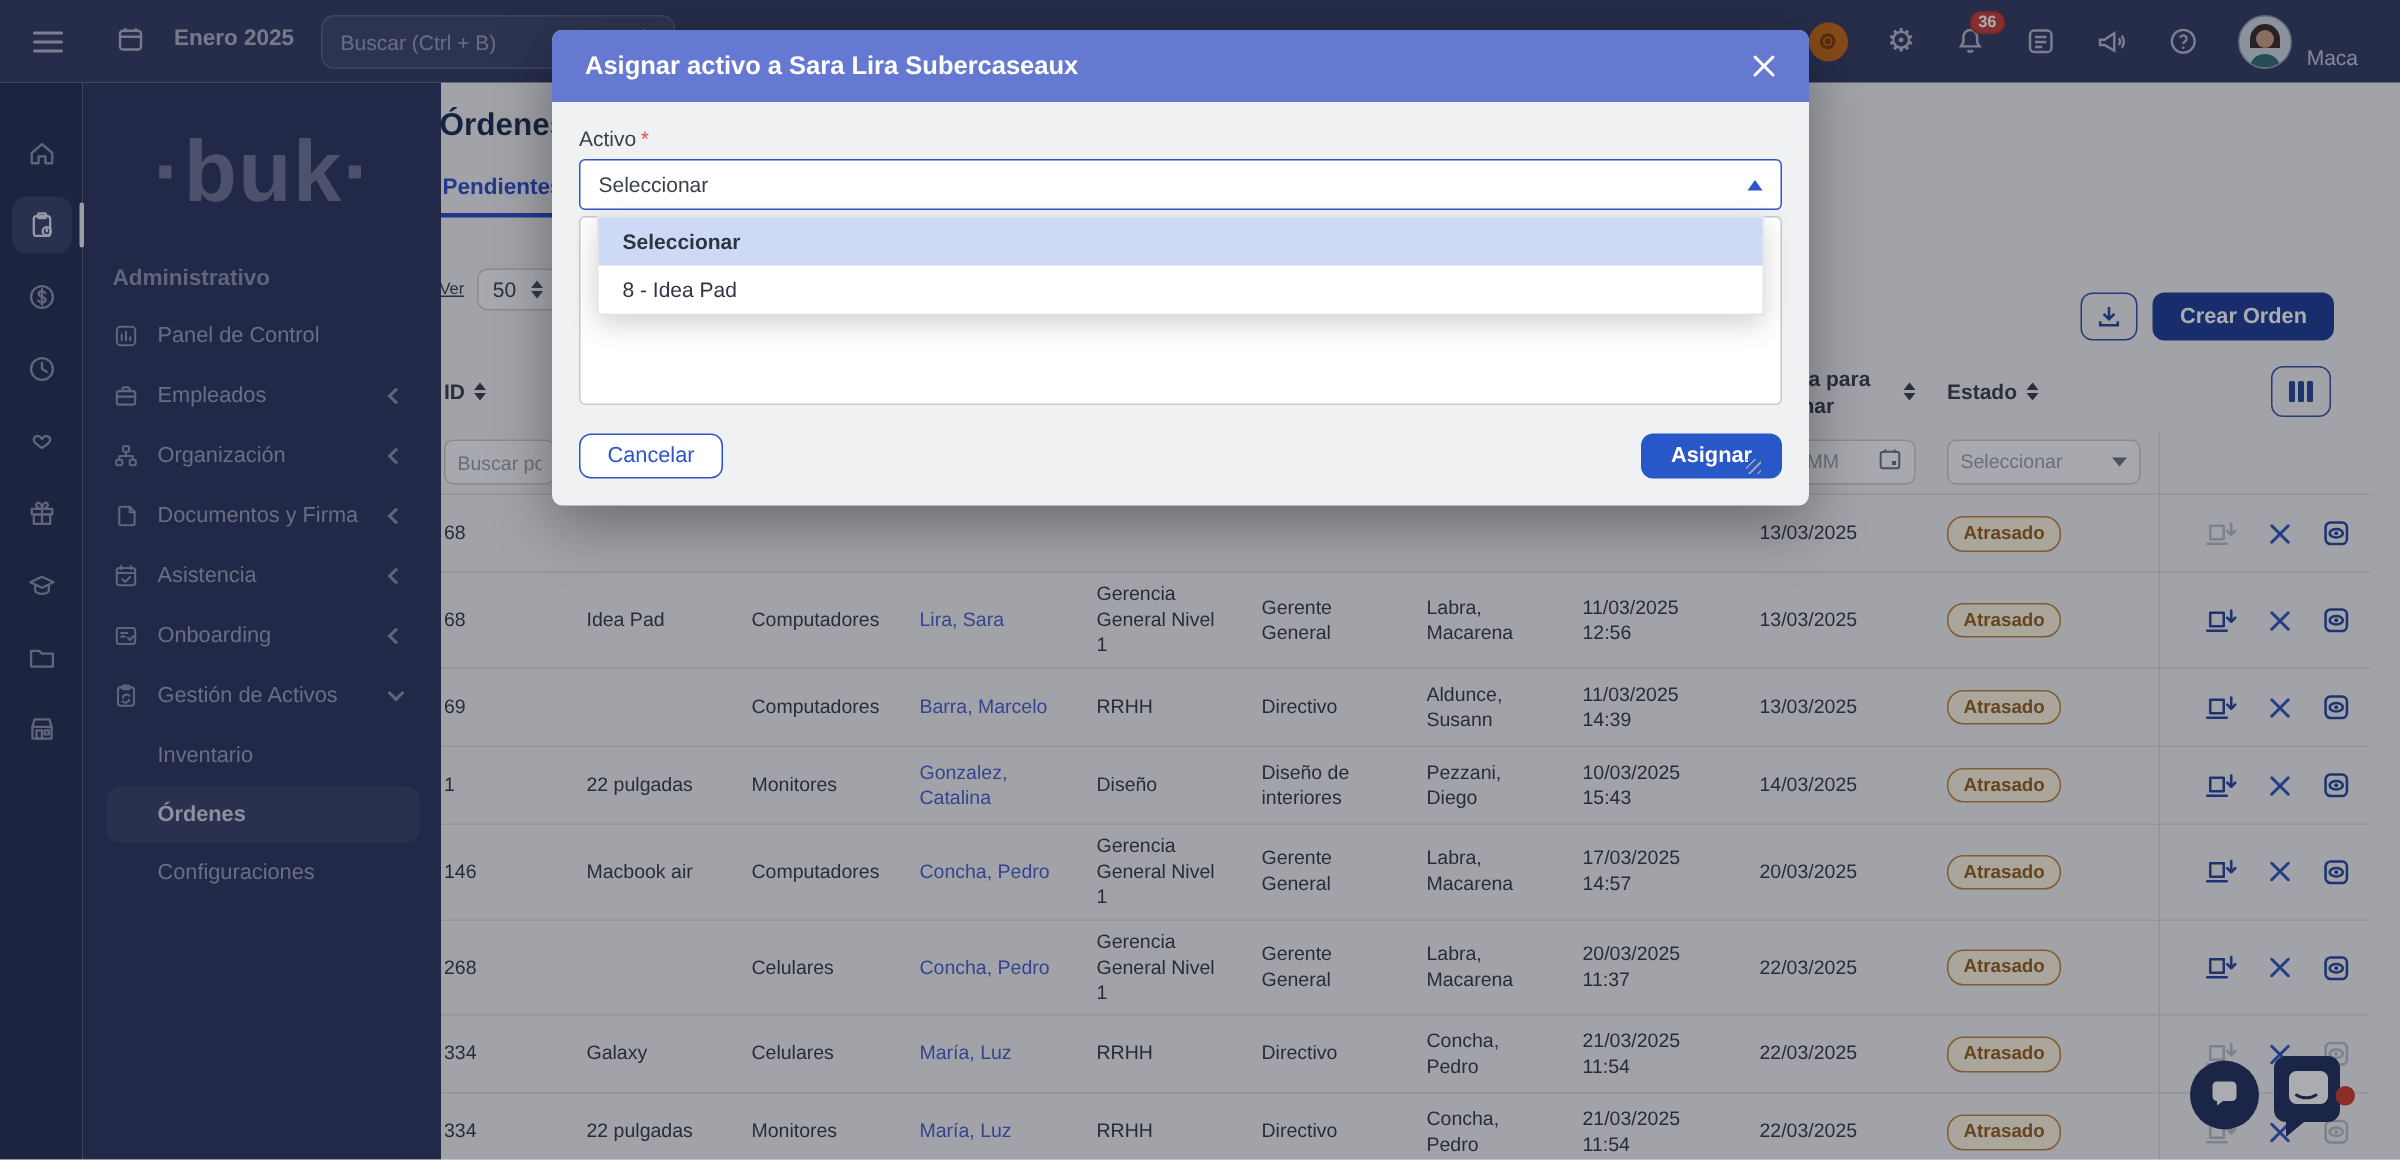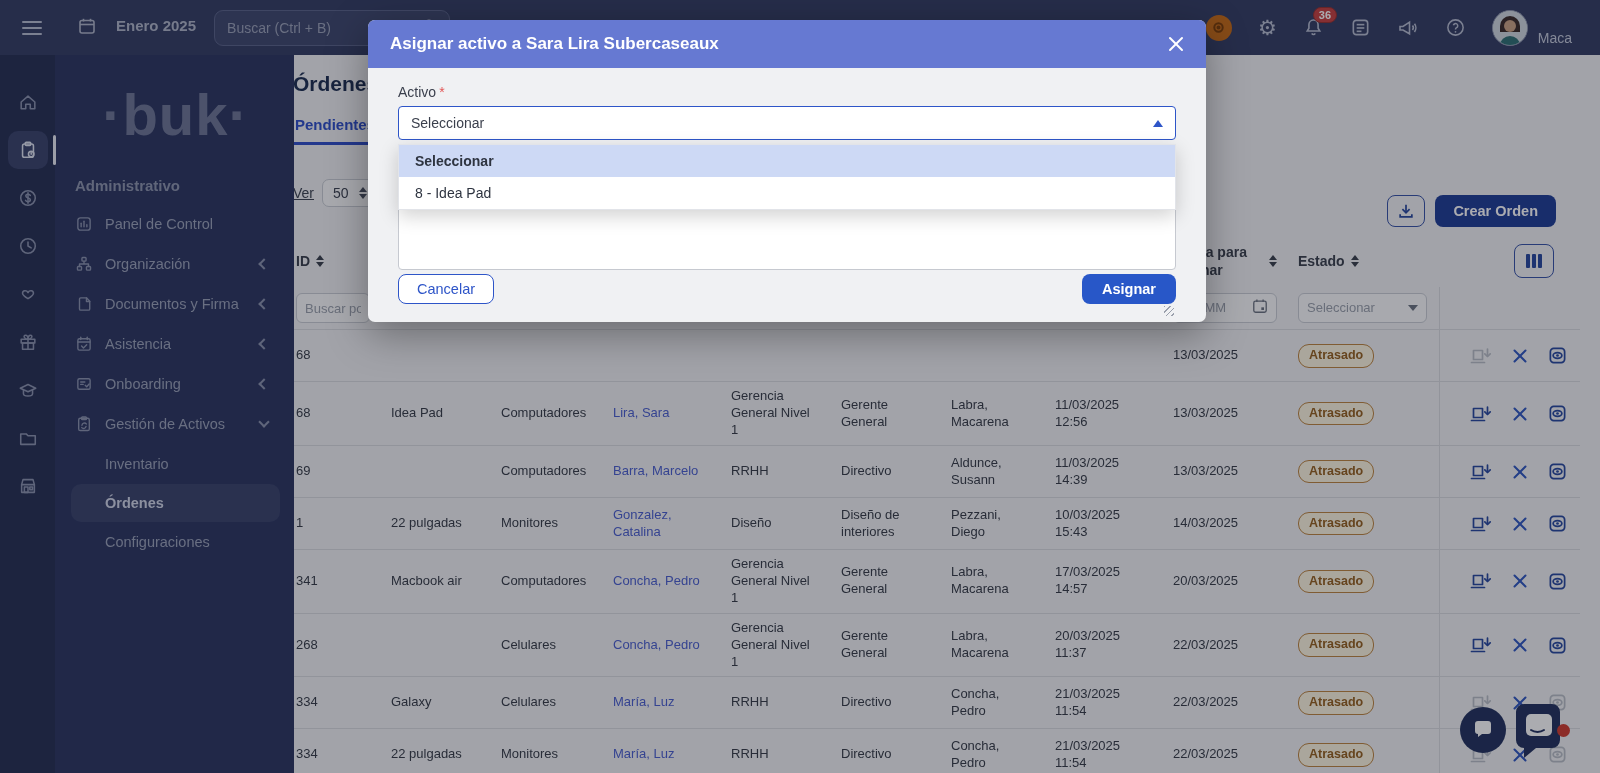--- a/index.html
+++ b/index.html
@@ -57,21 +57,21 @@
   .sub-item.active { background:#39426b; color:#d0d5e6; font-weight:bold; }
 
   
   .main { position:absolute; top:55px; left:271px; right:0; bottom:0; background:#f1f2f4;
           overflow:hidden; z-index:0; }
   .page-title { color:#1d2d50; font-size:21px; font-weight:bold; margin:17px 0 0 22px; }
   .tabs { margin:14px 0 0 22px; display:flex; }
   .tab { color:#2e4ec9; font-size:15px; font-weight:bold; padding:6px 10px 9px 2px;
          border-bottom:3px solid #2e4ec9; cursor:pointer; }
   .controls { display:flex; align-items:center; margin:14px 44px 0 22px; }
-  .ver-label { font-size:14px; color:#3c4250; margin-right:8px;text-decoration:underline; }
+  .ver-label { font-size:11px; color:#3c4250; margin-right:8px;text-decoration:underline; }
   .per-page { display:flex; align-items:center; gap:10px; border:1px solid #c9ccd4; background:#fbfbfc;
          border-radius:7px; padding:5px 10px; font-size:14px; color:#3c4250; cursor:pointer; }
   .updown { display:flex; flex-direction:column; gap:2px; }
   .updown i { width:0; height:0; border-left:4px solid transparent; border-right:4px solid transparent; }
   .updown .u { border-bottom:5px solid #4b5161; }
   .updown .d { border-top:5px solid #4b5161; }
   .controls-right { margin-left:auto; display:flex; align-items:center; gap:10px;margin-top:36px; }
   .dl-btn { width:38px; height:32px; border:1.5px solid #3752a8; border-radius:8px; background:transparent;
          display:flex; align-items:center; justify-content:center; color:#27479e; cursor:pointer; }
   .create-btn { height:32px; padding:0 18px; background:#1e3c96; color:#fff; font-weight:bold;
@@ -111,37 +111,37 @@
   .act.disabled { color:#b9bdc6; cursor:default; }
 
   
   .overlay { position:absolute; inset:0; background:rgba(14,16,28,0.35); z-index:5; }
   .modal { position:absolute; left:368px; top:20px; width:838px; z-index:6; border-radius:7px;
            box-shadow:0 12px 40px rgba(0,0,0,0.35); background:#f0f1f3; overflow:visible; }
   .modal-header { height:48px; background:#6679d2; border-radius:7px 7px 0 0; display:flex;
            align-items:center; padding:0 22px; }
   .modal-title { color:#fff; font-weight:bold; font-size:17px; }
   .modal-close { margin-left:auto; color:#fff; cursor:pointer; display:flex; }
-  .modal-body { padding:16px 30px 18px; position:relative; }
+  .modal-body { padding:16px 18px 18px; position:relative; }
   .field-label { font-size:14px; color:#3a3f4c; margin-bottom:6px; }
   .req { color:#e25555; margin-left:3px; }
   .sel-box { height:34px; background:#fff; border:1.5px solid #2e55c8; border-radius:4px;
            display:flex; align-items:center; justify-content:space-between; padding:0 12px;
            font-size:14px; color:#3a3f4c; cursor:pointer; }
   .caret-up-blue { width:0; height:0; border-left:5px solid transparent; border-right:5px solid transparent;
            border-bottom:7px solid #2e55c8; }
   .note-area { margin-top:4px; width:100%; height:126px; background:#fff; border:1px solid #c6c9d0;
            border-radius:4px; resize:none; outline:none; font-family:inherit; font-size:14px; padding:8px; }
   .grip { position:absolute; right:32px; top:238px; width:10px; height:10px; pointer-events:none;
            background:repeating-linear-gradient(135deg,#9aa0ac 0 1px,transparent 1px 4px); }
   .dropdown { position:absolute; left:30px; right:30px; top:76px; background:#fff; z-index:7;
            box-shadow:0 6px 18px rgba(0,0,0,0.18); border:1px solid #e2e4e9; }
   .dd-opt { padding:8px 16px; font-size:14px; color:#2e3440; cursor:pointer; }
   .dd-opt.selected { background:#cdd9f5; font-weight:bold; }
-  .modal-footer { display:flex; justify-content:space-between; }
+  .modal-footer { display:flex; justify-content:space-between; margin-top:14px; }
   .btn-cancel { background:#fff; border:1.5px solid #2e55c8; color:#2e55c8; font-size:14.5px;
            border-radius:8px; padding:6px 18px; cursor:pointer; font-weight:normal; }
   .btn-submit { background:#2857c8; border:none; color:#fff; font-weight:bold; font-size:14.5px;
            border-radius:8px; padding:7px 20px; cursor:pointer; }
 
   
   .chat-small { position:absolute; right:94px; bottom:20px; width:46px; height:46px; border-radius:50%;
            background:#22315e; display:flex; align-items:center; justify-content:center; z-index:2; cursor:pointer; }
   .chat-big { position:absolute; right:34px; bottom:13px; width:56px; height:58px; z-index:2; cursor:pointer;
            color:#22315e; }
@@ -302,20 +302,31 @@
           <div class="menu-item">
             <span class="mi-icon">
               <svg width="18" height="18" viewBox="0 0 22 22" fill="none" stroke="currentColor" stroke-width="1.7" stroke-linejoin="round" stroke-linecap="round">
                 <rect x="3.5" y="3.5" width="15" height="15" rx="3"></rect>
                 <line x1="7.5" y1="14.5" x2="7.5" y2="10"></line>
                 <line x1="11" y1="14.5" x2="11" y2="7.5"></line>
                 <line x1="14.5" y1="14.5" x2="14.5" y2="12"></line>
               </svg>
             </span>
             <span class="mi-label">Panel de Control</span>
+          </div>
+          <div class="menu-item">
+            <span class="mi-icon">
+              <svg width="18" height="18" viewBox="0 0 22 22" fill="none" stroke="currentColor" stroke-width="1.7" stroke-linejoin="round" stroke-linecap="round">
+                <rect x="3.5" y="7" width="15" height="11" rx="2"></rect>
+                <path d="M8 7V5.5A1.5 1.5 0 0 1 9.5 4h3A1.5 1.5 0 0 1 14 5.5V7"></path>
+                <line x1="3.5" y1="11.5" x2="18.5" y2="11.5"></line>
+              </svg>
+            </span>
+            <span class="mi-label">Empleados</span>
+            <span class="chev collapsed"></span>
           </div>
           <div class="menu-item">
             <span class="mi-icon">
               <svg width="18" height="18" viewBox="0 0 22 22" fill="none" stroke="currentColor" stroke-width="1.7" stroke-linejoin="round" stroke-linecap="round">
                 <rect x="8.5" y="3" width="5" height="4.5" rx="1"></rect>
                 <rect x="3" y="14" width="5" height="4.5" rx="1"></rect>
                 <rect x="14" y="14" width="5" height="4.5" rx="1"></rect>
                 <path d="M11 7.5v3.5M5.5 14v-3h11v3"></path>
               </svg>
             </span>
@@ -606,21 +617,21 @@
               <span class="act">
                 <svg width="19" height="19" viewBox="0 0 20 20" fill="none" stroke="currentColor" stroke-width="1.8">
                   <rect x="2.5" y="2.5" width="15" height="15" rx="3.5"></rect>
                   <ellipse cx="10" cy="10" rx="4.6" ry="3"></ellipse>
                   <circle cx="10" cy="10" r="1.4" fill="currentColor" stroke="none"></circle>
                 </svg>
               </span>
             </div>
           </div>
           <div class="trow">
-            <div>341</div>
+            <div>146</div>
             <div>Macbook air</div>
             <div>Computadores</div>
             <div><span class="link">Concha, Pedro</span></div>
             <div>Gerencia General Nivel 1</div>
             <div>Gerente General</div>
             <div>Labra, Macarena</div>
             <div>17/03/2025 14:57</div>
             <div>20/03/2025</div>
             <div><span class="badge late">Atrasado</span></div>
             <div class="acts-cell">

